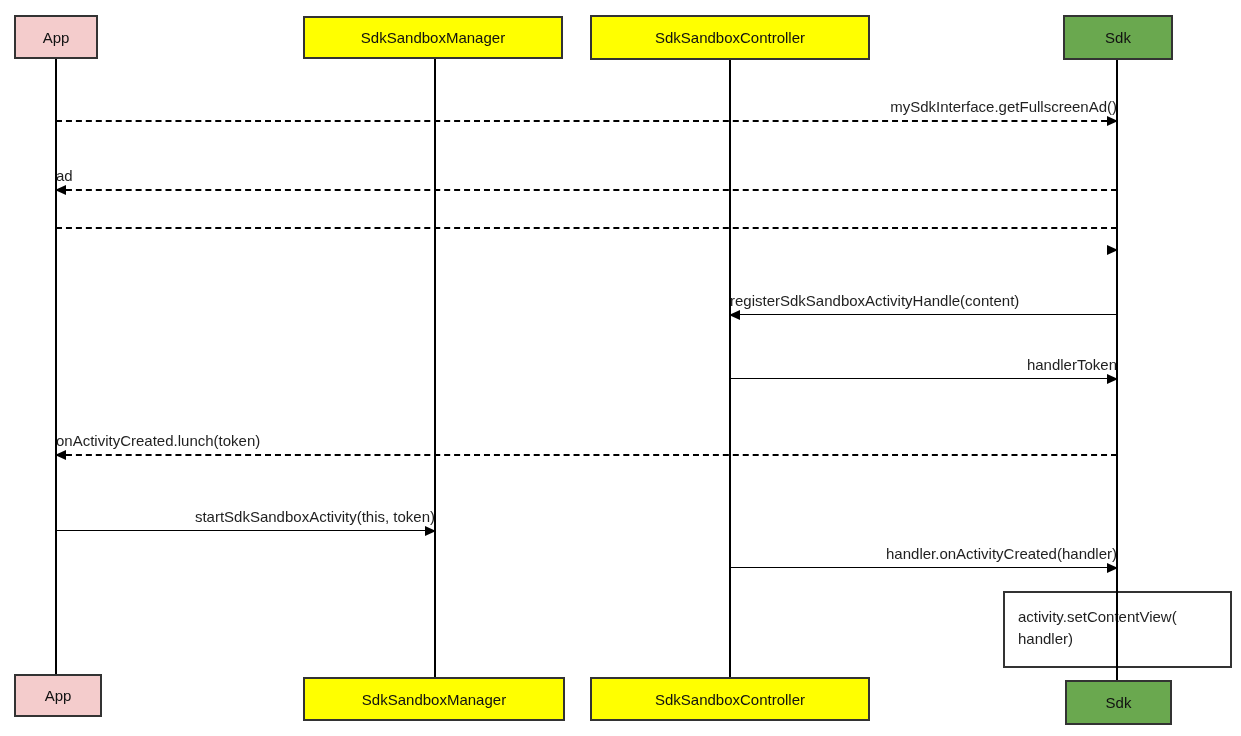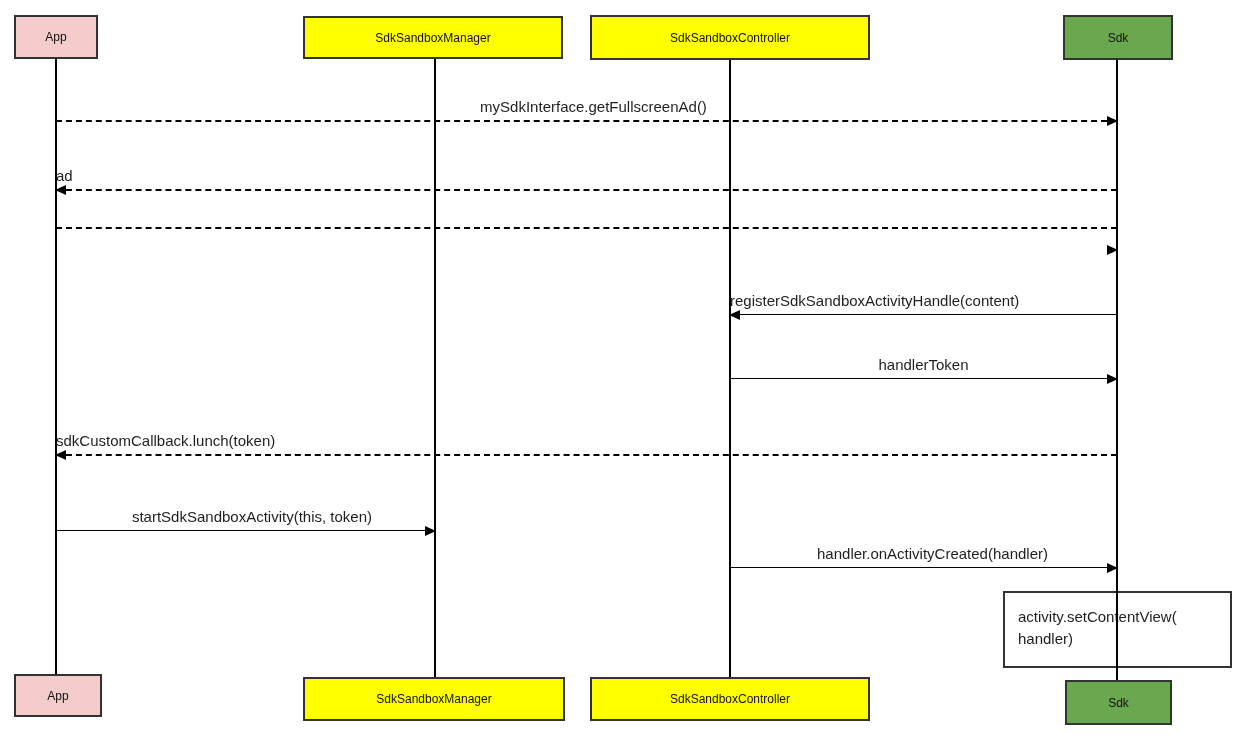--- a/index.html
+++ b/index.html
@@ -17,34 +17,34 @@
     width:1.5px;
     background:#000000;
     z-index:3;
   }
   
   .actor{
     position:absolute;
     border:2px solid #333333;
     box-sizing:border-box;
     display:flex;align-items:center;justify-content:center;
-    font-size:12px;
+    font-size:15px;
     color:#111111;
     z-index:4;
   }
   
   .msg{position:absolute;z-index:2;}
   .msg-label{
     height:22px;
     line-height:22px;
     font-size:15px;
     white-space:nowrap;
     color:#1f1f1f;
   }
-  .align-left{text-align:center;}
+  .align-left{text-align:right;}
   .align-right{text-align:left;}
   .msg-line{
     margin-top:2px;
     height:0;
   }
   .solid-line{border-top:1.6px solid #000000;}
   .dashed-line{border-top:2px dashed #000000;}
   .arrow{
     position:absolute;
     top:20px;
@@ -105,21 +105,21 @@
     <div class="arrow arrow-left"></div>
   </div>
 
   <div class="msg" style="left:730px;top:354px;width:387px">
     <div class="msg-label align-left" style="padding-left:0">handlerToken</div>
     <div class="msg-line solid-line"></div>
     <div class="arrow arrow-right"></div>
   </div>
 
   <div class="msg" style="left:56px;top:430px;width:1061px">
-    <div class="msg-label align-right" style="padding-right:20px">sdkCustomCallback.lunch(token)</div>
+    <div class="msg-label align-right" style="padding-right:20px">onActivityCreated.lunch(token)</div>
     <div class="msg-line dashed-line"></div>
     <div class="arrow arrow-left"></div>
   </div>
 
   <div class="msg" style="left:56px;top:506px;width:379px">
     <div class="msg-label align-left" style="padding-left:13px">startSdkSandboxActivity(this, token)</div>
     <div class="msg-line solid-line"></div>
     <div class="arrow arrow-right"></div>
   </div>
 

